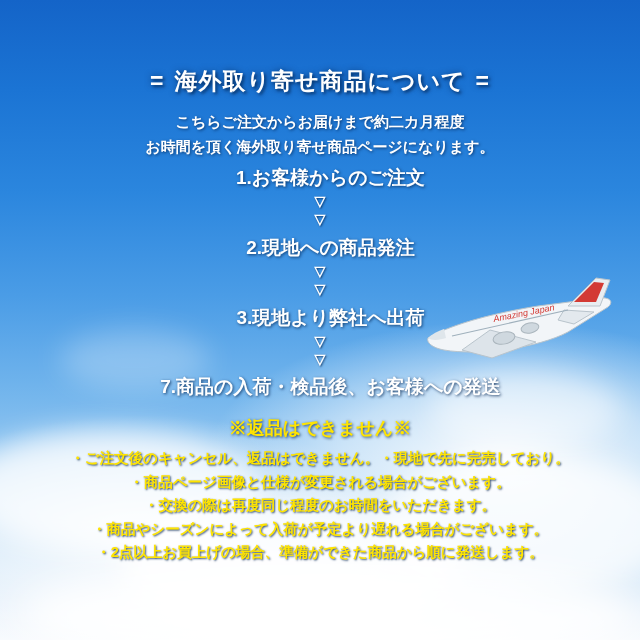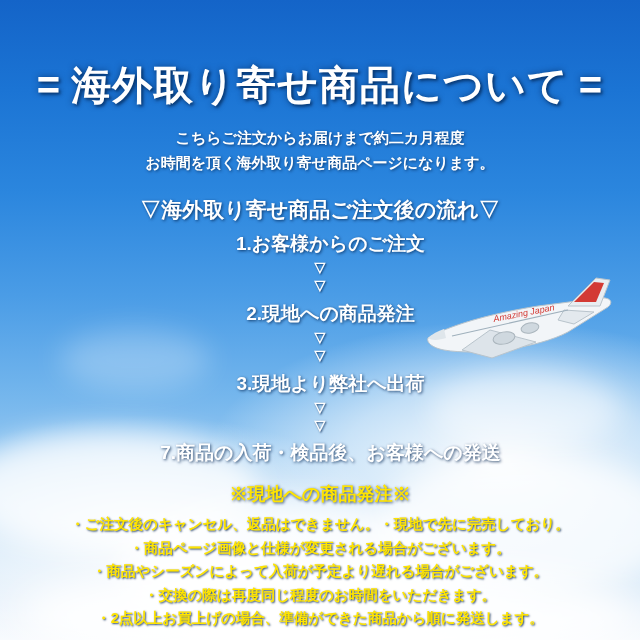--- a/index.html
+++ b/index.html
@@ -60,23 +60,23 @@
   }
 
   .content {
     position: absolute;
     inset: 0;
     text-align: center;
     color: #ffffff;
   }
 
   .title {
-    margin: 0;
+    margin: 8px;
     padding-top: 58px;
-    font-size: 40px;
+    font-size: 23px;
     font-weight: bold;
     letter-spacing: 1px;
     color: #ffffff;
     text-shadow: 0 0 6px rgba(0,40,90,0.65), 2px 2px 3px rgba(0,30,70,0.6);
   }
   .title .deco {
     display: inline-block;
     margin: 0 10px;
     font-weight: bold;
   }
@@ -171,40 +171,39 @@
 
     <h1 class="title">
       <span class="deco">=</span><span>海外取り寄せ商品について</span><span class="deco">=</span>
     </h1>
 
     <div class="lead">
       <div>こちらご注文からお届けまで約二カ月程度</div>
       <div>お時間を頂く海外取り寄せ商品ページになります。</div>
     </div>
 
-    <div class="flow-title">▽海外取り寄せ商品ご注文後の流れ▽</div>
 
     <div class="flow-step">1.お客様からのご注文</div>
     <div class="flow-arrow">▽</div>
     <div class="flow-arrow">▽</div>
 
     <div class="flow-step">2.現地への商品発注</div>
     <div class="flow-arrow">▽</div>
     <div class="flow-arrow">▽</div>
 
     <div class="flow-step">3.現地より弊社へ出荷</div>
     <div class="flow-arrow">▽</div>
     <div class="flow-arrow">▽</div>
 
     <div class="flow-step">7.商品の入荷・検品後、お客様への発送</div>
 
-    <div class="notice-title">※現地への商品発注※</div>
+    <div class="notice-title">※返品はできません※</div>
 
     <ul class="notice-list">
       <li>・ご注文後のキャンセル、返品はできません。・現地で先に完売しており。</li>
       <li>・商品ページ画像と仕様が変更される場合がございます。</li>
+      <li>・交換の際は再度同じ程度のお時間をいただきます。</li>
       <li>・商品やシーズンによって入荷が予定より遅れる場合がございます。</li>
-      <li>・交換の際は再度同じ程度のお時間をいただきます。</li>
       <li>・2点以上お買上げの場合、準備ができた商品から順に発送します。</li>
     </ul>
 
   </div>
 </div>
 
 </body></html>

